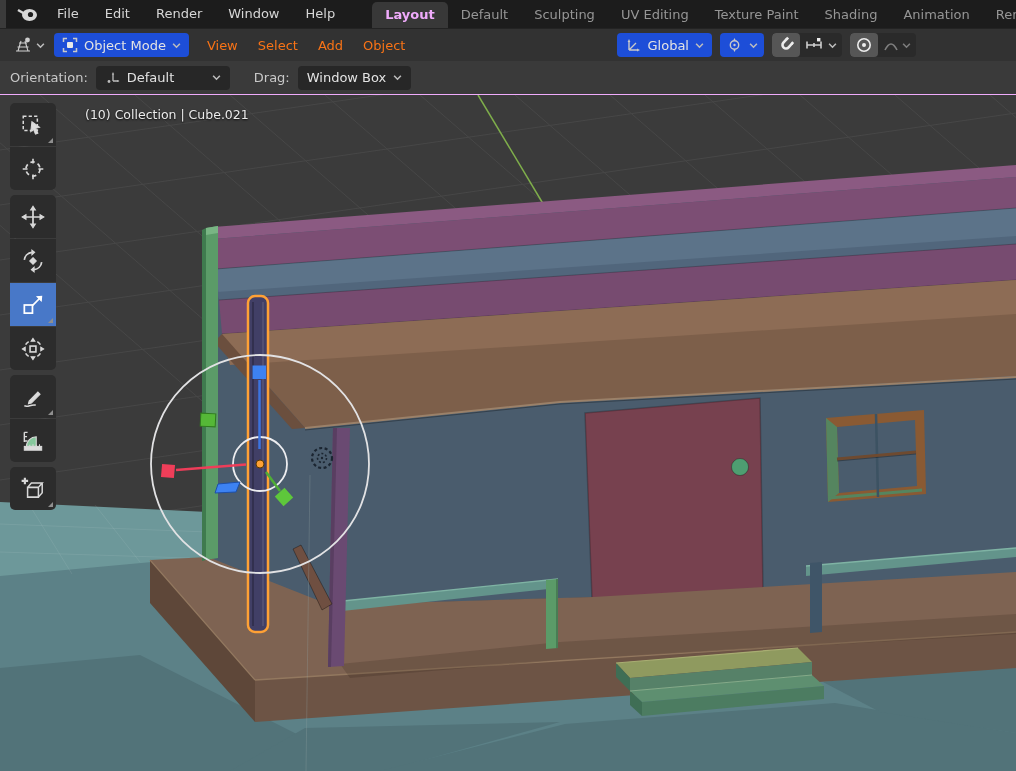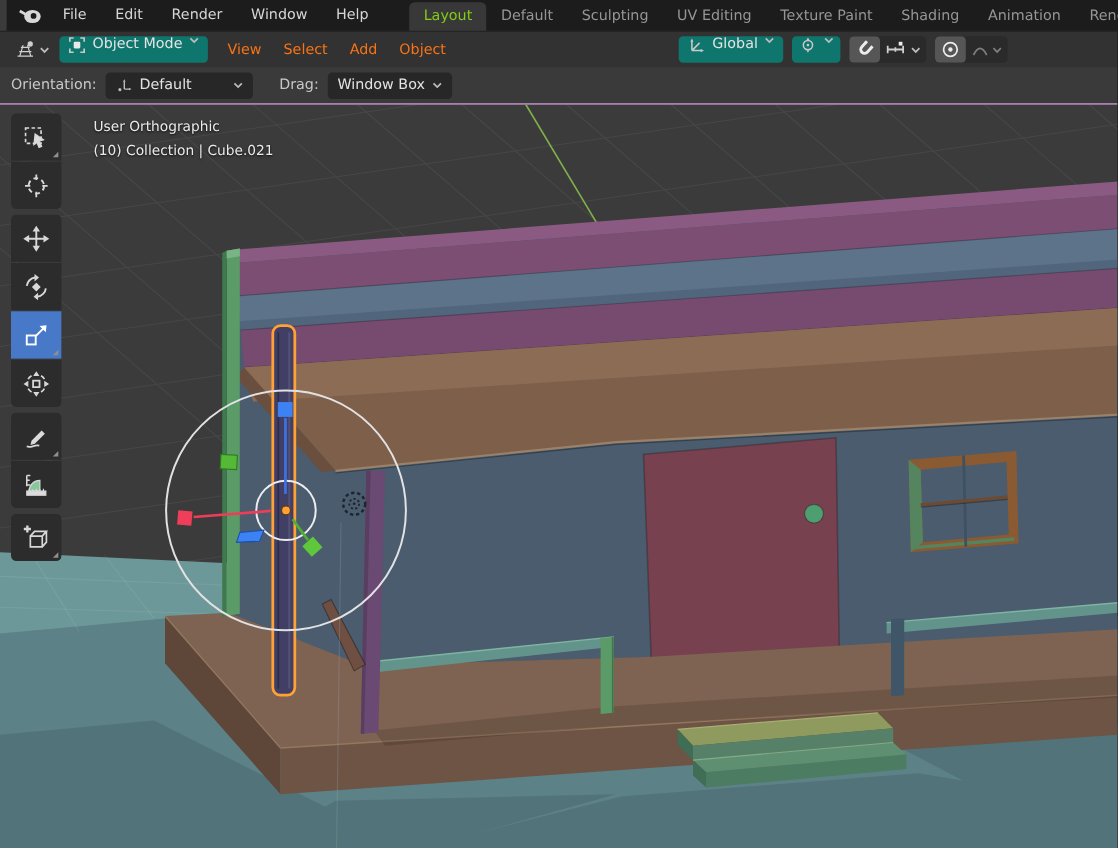--- a/index.html
+++ b/index.html
@@ -5,25 +5,25 @@
   html,body{margin:0;padding:0;background:#000;}
   body{width:1016px;height:771px;overflow:hidden;font-family:"DejaVu Sans","Liberation Sans",sans-serif;-webkit-font-smoothing:antialiased;}
   .app{position:relative;width:1016px;height:771px;background:#3b3b3b;}
 
   
   .topbar{position:absolute;left:6px;top:0;width:1016px;height:28px;background:#1c1c1c;display:flex;align-items:center;z-index:30;}
   .logo{margin:0 6px 0 10px;display:flex;align-items:center;}
   .menu-item{color:#d6d6d6;font-size:13px;padding:0 13px;line-height:28px;cursor:default;}
   .tabs{display:flex;align-items:flex-end;height:28px;margin-left:24px;}
   .tab{color:#969696;font-size:13px;padding:5px 13px 6px;border-radius:5px 5px 0 0;white-space:nowrap;}
-  .tab.active{background:#383838;color:#84cc16;}
+  .tab.active{background:#383838;color:#f0abfc;font-weight:bold;}
 
   
   .vheader{position:absolute;left:0;top:28px;width:1016px;height:33px;background:#323232;border-top:1px solid #232323;box-sizing:border-box;display:flex;align-items:center;z-index:29;}
-  .pill{background:#0f766e;border-radius:4px;display:flex;align-items:flex-start;height:24px;padding:0 8px;gap:6px;}
+  .pill{background:#1d4ed8;border-radius:4px;display:flex;align-items:center;height:24px;padding:0 8px;gap:6px;}
   .pill .txt{color:#e3e3e3;font-size:13px;}
   .hmenu{color:#f97316;font-size:13px;padding:0 10px;}
   .chev{width:9px;height:7px;}
   .chev polyline{fill:none;stroke:#bdbdbd;stroke-width:1.4;}
   .icon-btn{display:flex;align-items:center;justify-content:center;height:24px;padding:0 5px;border-radius:4px;gap:3px;}
   .icon-btn.on{background:#565656;}
   .right-cluster{margin-left:auto;margin-right:100px;display:flex;align-items:center;gap:8px;}
   .grp{display:flex;align-items:center;background:#2a2a2a;border-radius:4px;overflow:hidden;}
   .dim svg *{stroke:#7e7e7e!important;fill:none!important;}
 
@@ -341,21 +341,20 @@
         <rect x="161.5" y="464.5" width="13" height="13" transform="rotate(5 168 471)" fill="#ef3e59"></rect>
         <line x1="259.5" y1="449" x2="259.5" y2="380" stroke-width="2.5" stroke="#3b74e0"></line>
         <rect x="252.5" y="365.5" width="13.5" height="13.5" fill="#3d82f2"></rect>
         <line x1="266" y1="472" x2="280" y2="491" stroke="#4fae36" stroke-width="2.5"></line>
         <rect x="277.5" y="490.5" width="13" height="13" transform="rotate(-42 284 497)" fill="#5ec73b"></rect>
         <circle cx="260" cy="464" r="4" stroke="#5c3a00" stroke-width="1" fill="#ffa135"></circle>
       </g>
     </svg>
 
     <div class="overlay-text">
-      <div>User Orthographic</div>
       <div>(10) Collection | Cube.021</div>
     </div>
 
     <div class="tools">
       <div class="tgroup">
         <div class="tool">
           <svg width="26" height="26" viewBox="0 0 24 24">
             <rect x="3" y="4" width="13" height="13" fill="none" stroke="#c9a45a" stroke-width="1.4" stroke-dasharray="3 2"></rect>
             <path d="M11,9 L18,14 L14.5,15 L16.5,19.5 L14.3,20.4 L12.4,16 L10,18 Z" fill="#dcdcdc" stroke="none"></path>
           </svg>

